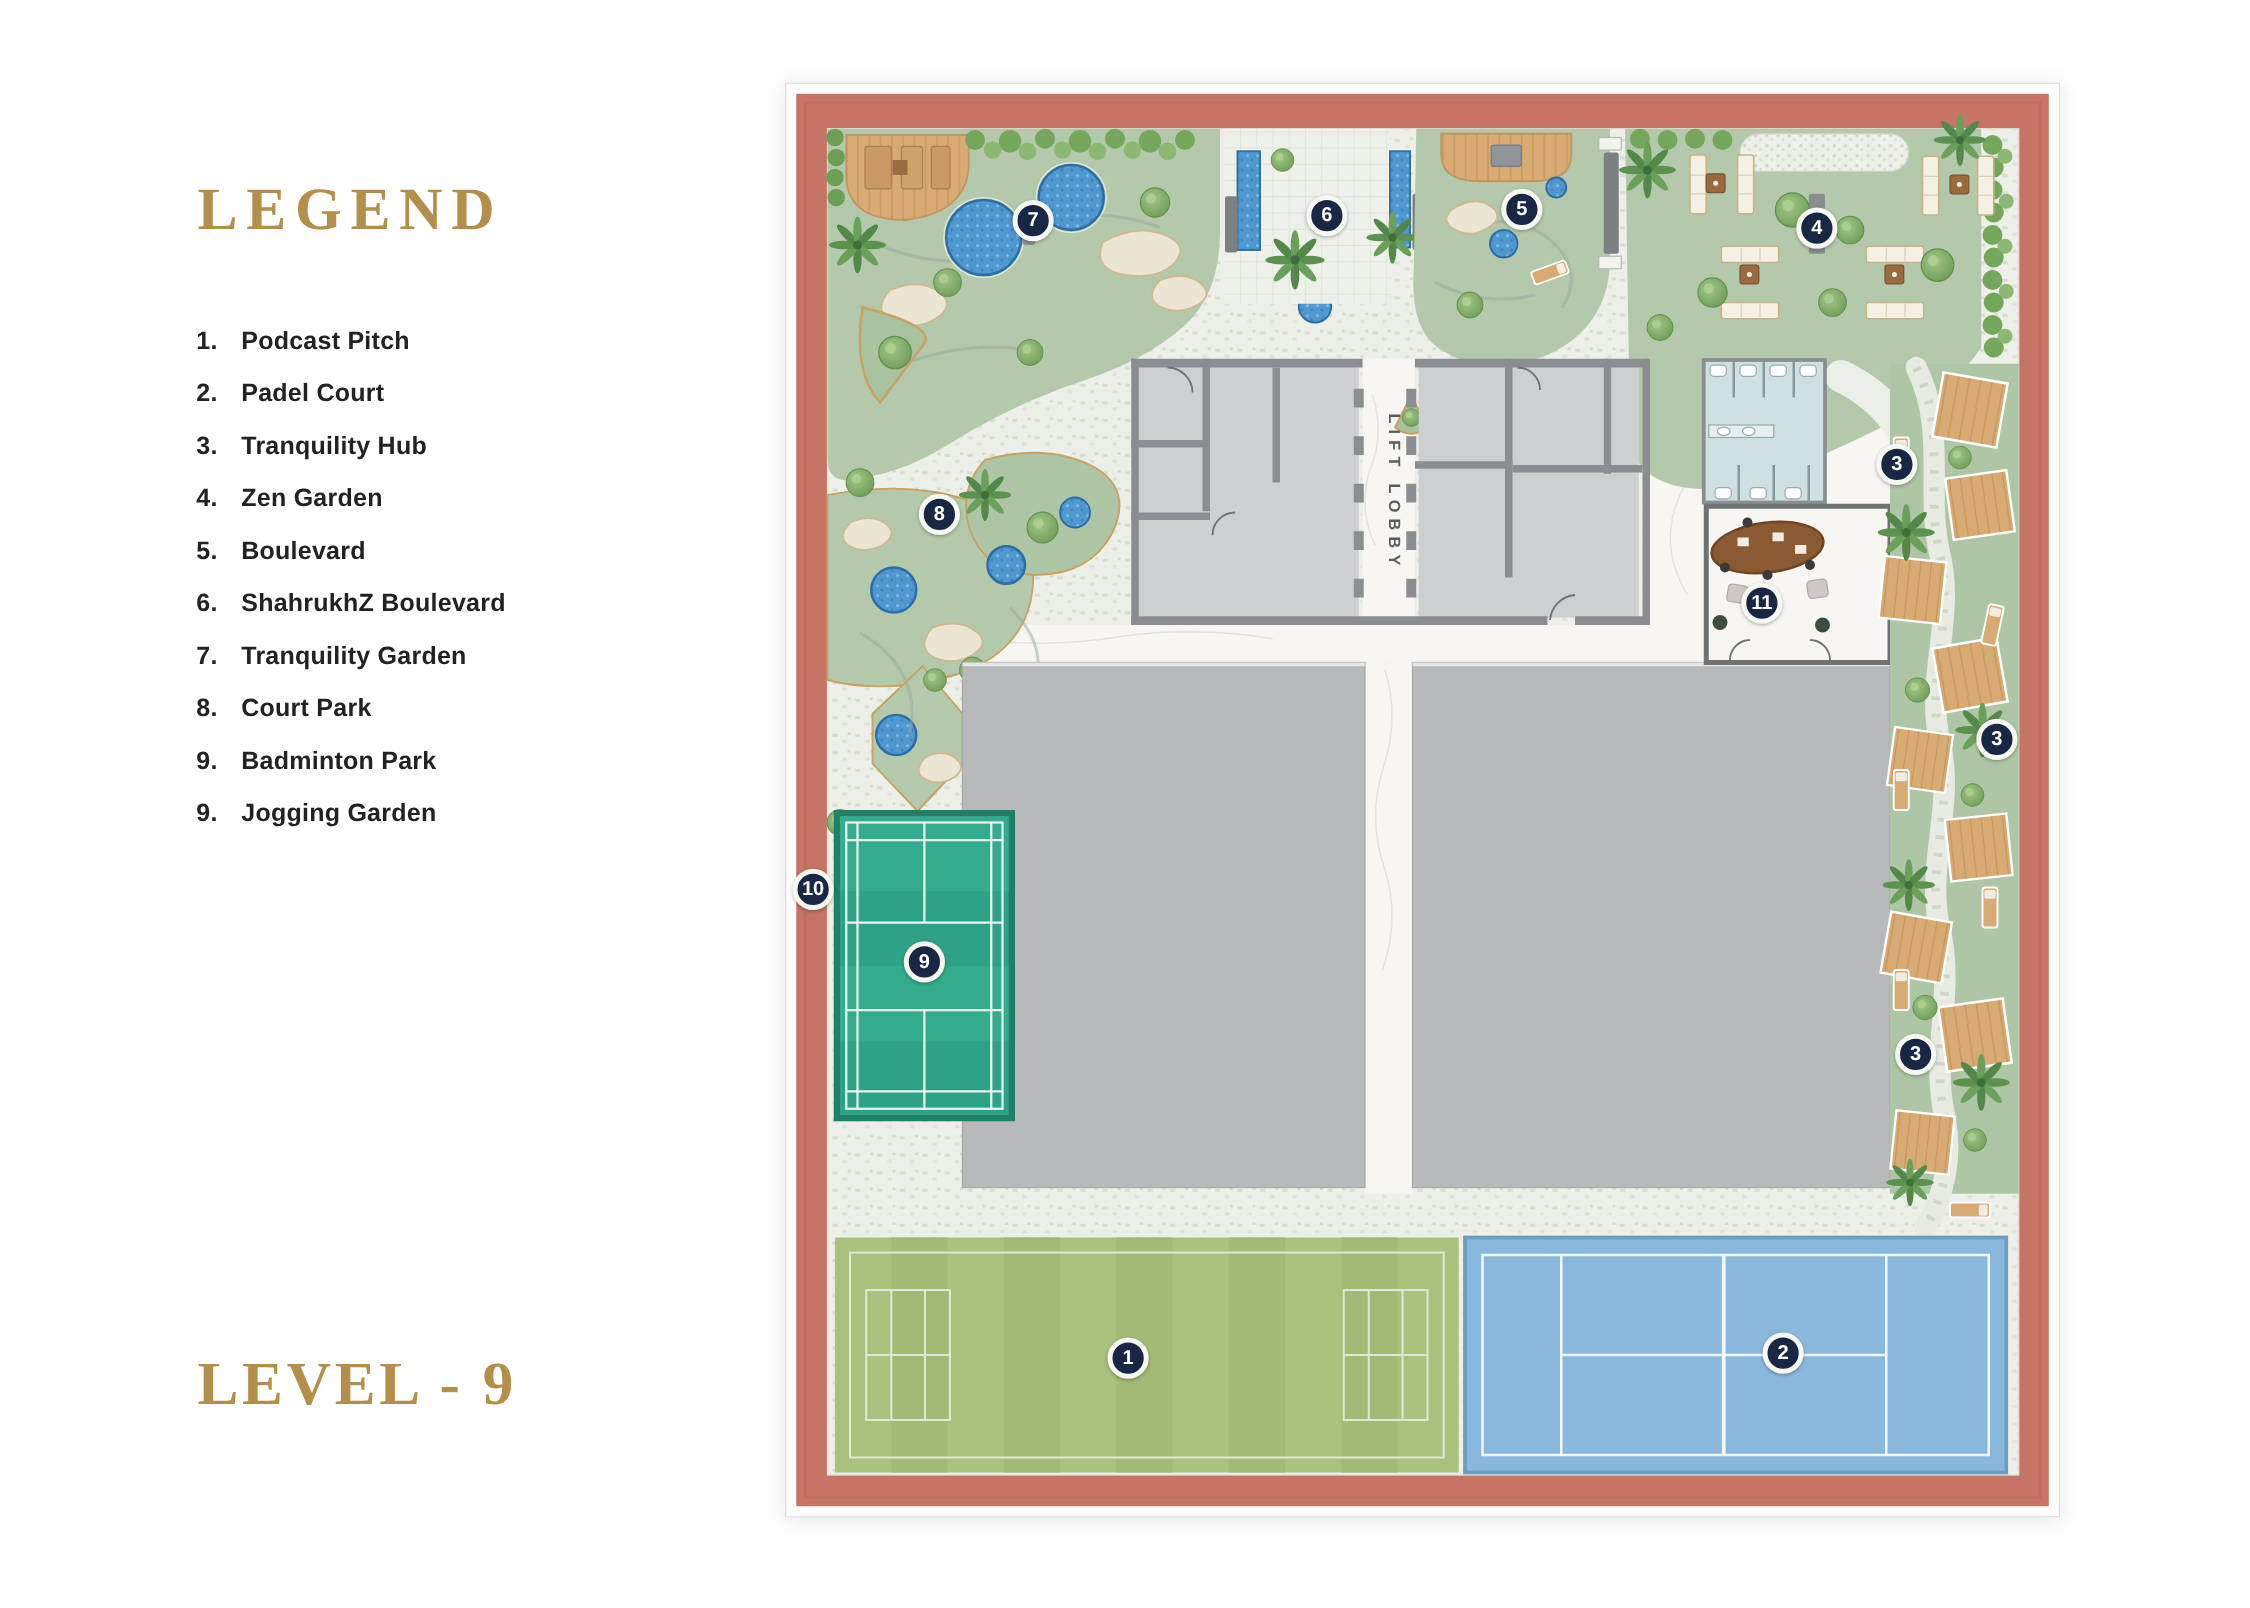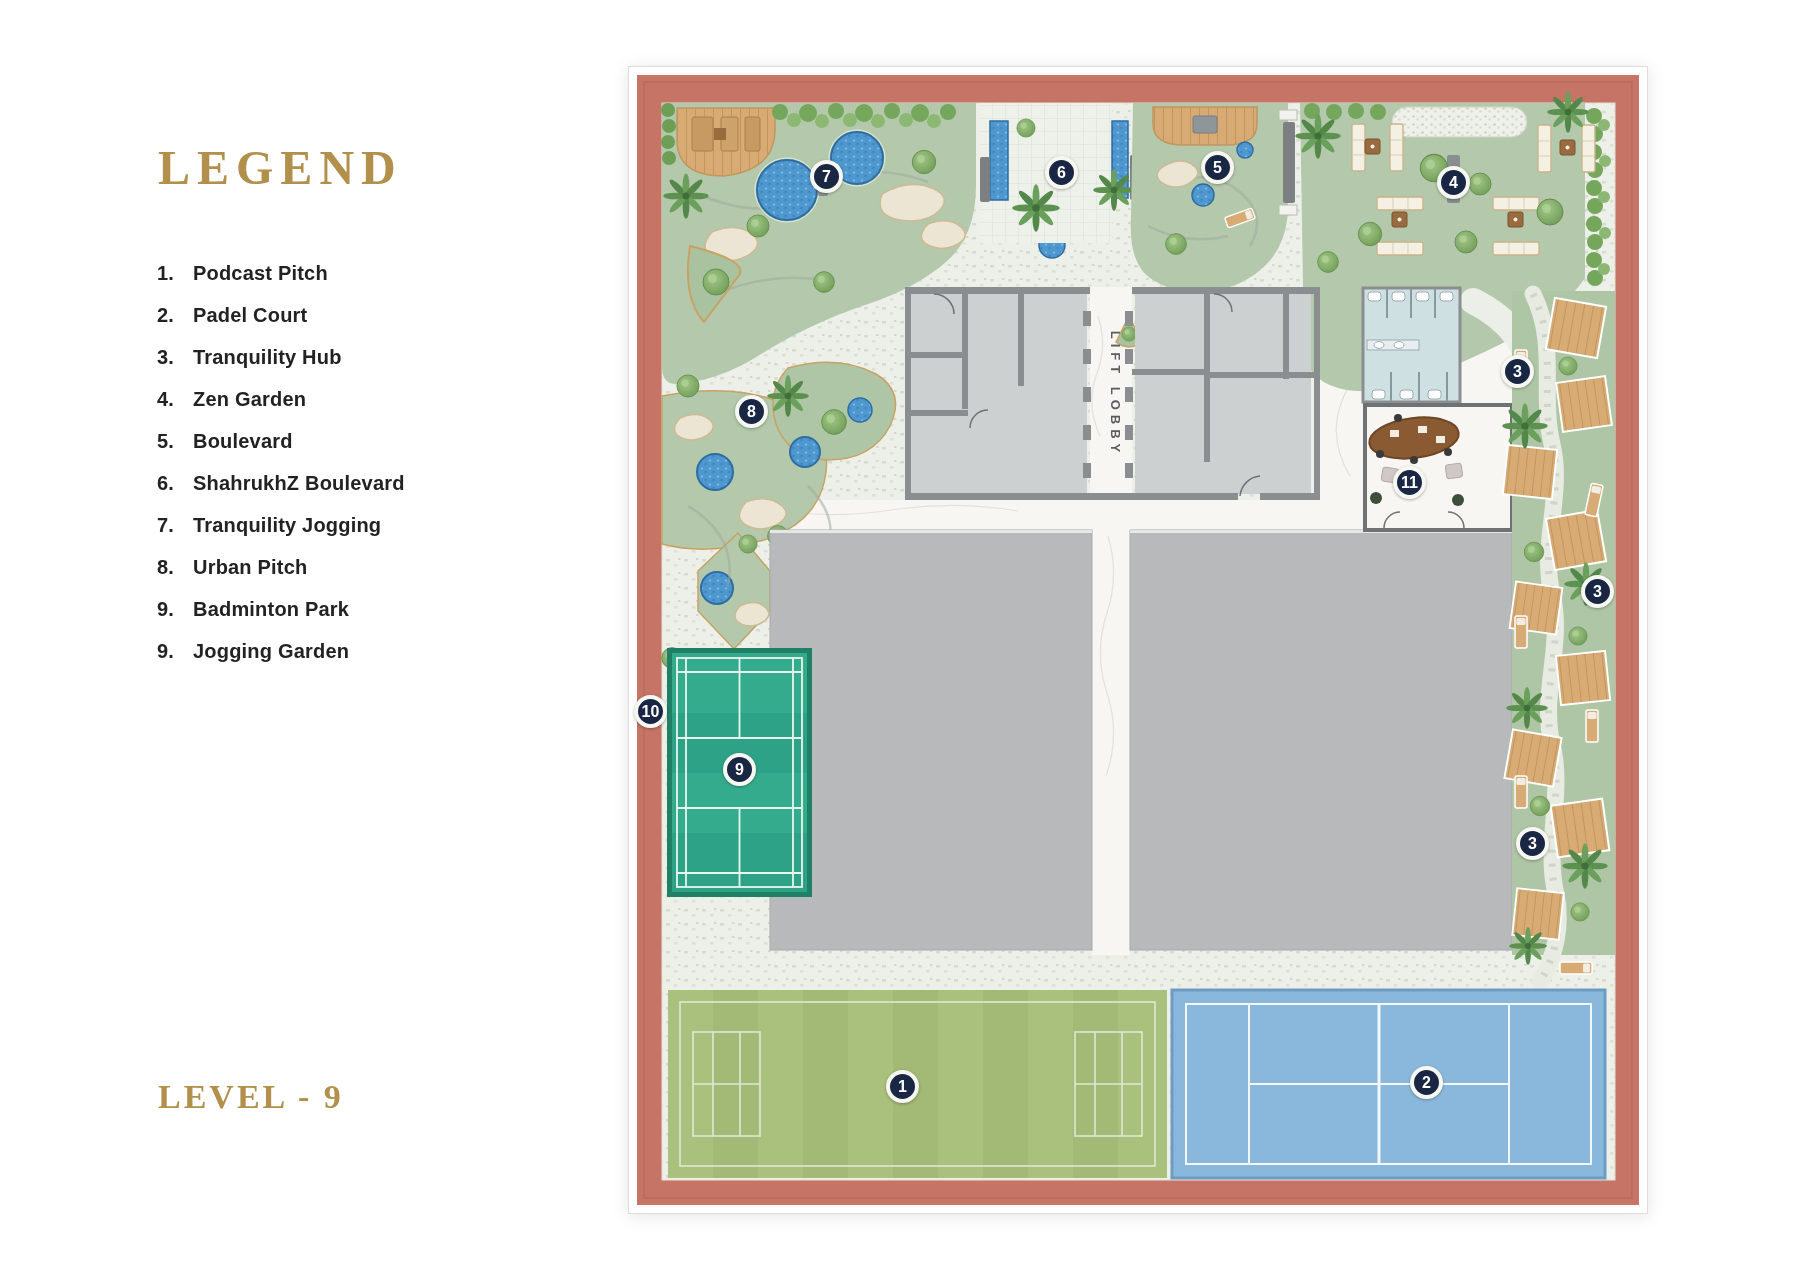--- a/index.html
+++ b/index.html
@@ -7,21 +7,21 @@
         font-family:"Liberation Sans",sans-serif;}
   
   .legend-title{position:absolute;left:158px;top:140px;
       font-family:"Liberation Serif",serif;font-weight:700;font-size:48px;
       letter-spacing:7px;color:#b2904c;}
   .legend-list{position:absolute;left:157px;top:262px;list-style:none;margin:0;padding:0;}
   .legend-list li{display:flex;align-items:baseline;height:42px;
       font-size:20px;font-weight:600;color:#222;letter-spacing:.2px;}
   .legend-list .num{width:36px;flex:0 0 36px;}
   .level-label{position:absolute;left:158px;top:1078px;
-      font-family:"Liberation Serif",serif;font-weight:700;font-size:34px;
+      font-family:"Liberation Serif",serif;font-weight:700;font-size:49px;
       letter-spacing:3px;color:#b2904c;}
   
   .plan{position:absolute;left:628px;top:66px;width:1020px;height:1148px;
         filter:drop-shadow(0 2px 8px rgba(0,0,0,.10));}
   .plan svg{position:absolute;left:0;top:0;}
   .marker{position:absolute;width:33px;height:33px;margin:-17px 0 0 -17px;
       background:#1a2744;border:4px solid #f7f7f2;border-radius:50%;
       box-sizing:border-box;color:#fff;font:700 16px/25px "Liberation Sans",sans-serif;
       text-align:center;box-shadow:0 1px 3px rgba(0,0,0,.3);}
 </style>
@@ -51,25 +51,25 @@
     <li>
         <span class="num">5.</span>
         <span>Boulevard</span>
       </li>
     <li>
         <span class="num">6.</span>
         <span>ShahrukhZ Boulevard</span>
       </li>
     <li>
         <span class="num">7.</span>
-        <span>Tranquility Jogging</span>
+        <span>Tranquility Garden</span>
       </li>
     <li>
         <span class="num">8.</span>
-        <span>Urban Pitch</span>
+        <span>Court Park</span>
       </li>
     <li>
         <span class="num">9.</span>
         <span>Badminton Park</span>
       </li>
     <li>
         <span class="num">9.</span>
         <span>Jogging Garden</span>
       </li>
   </ol>

